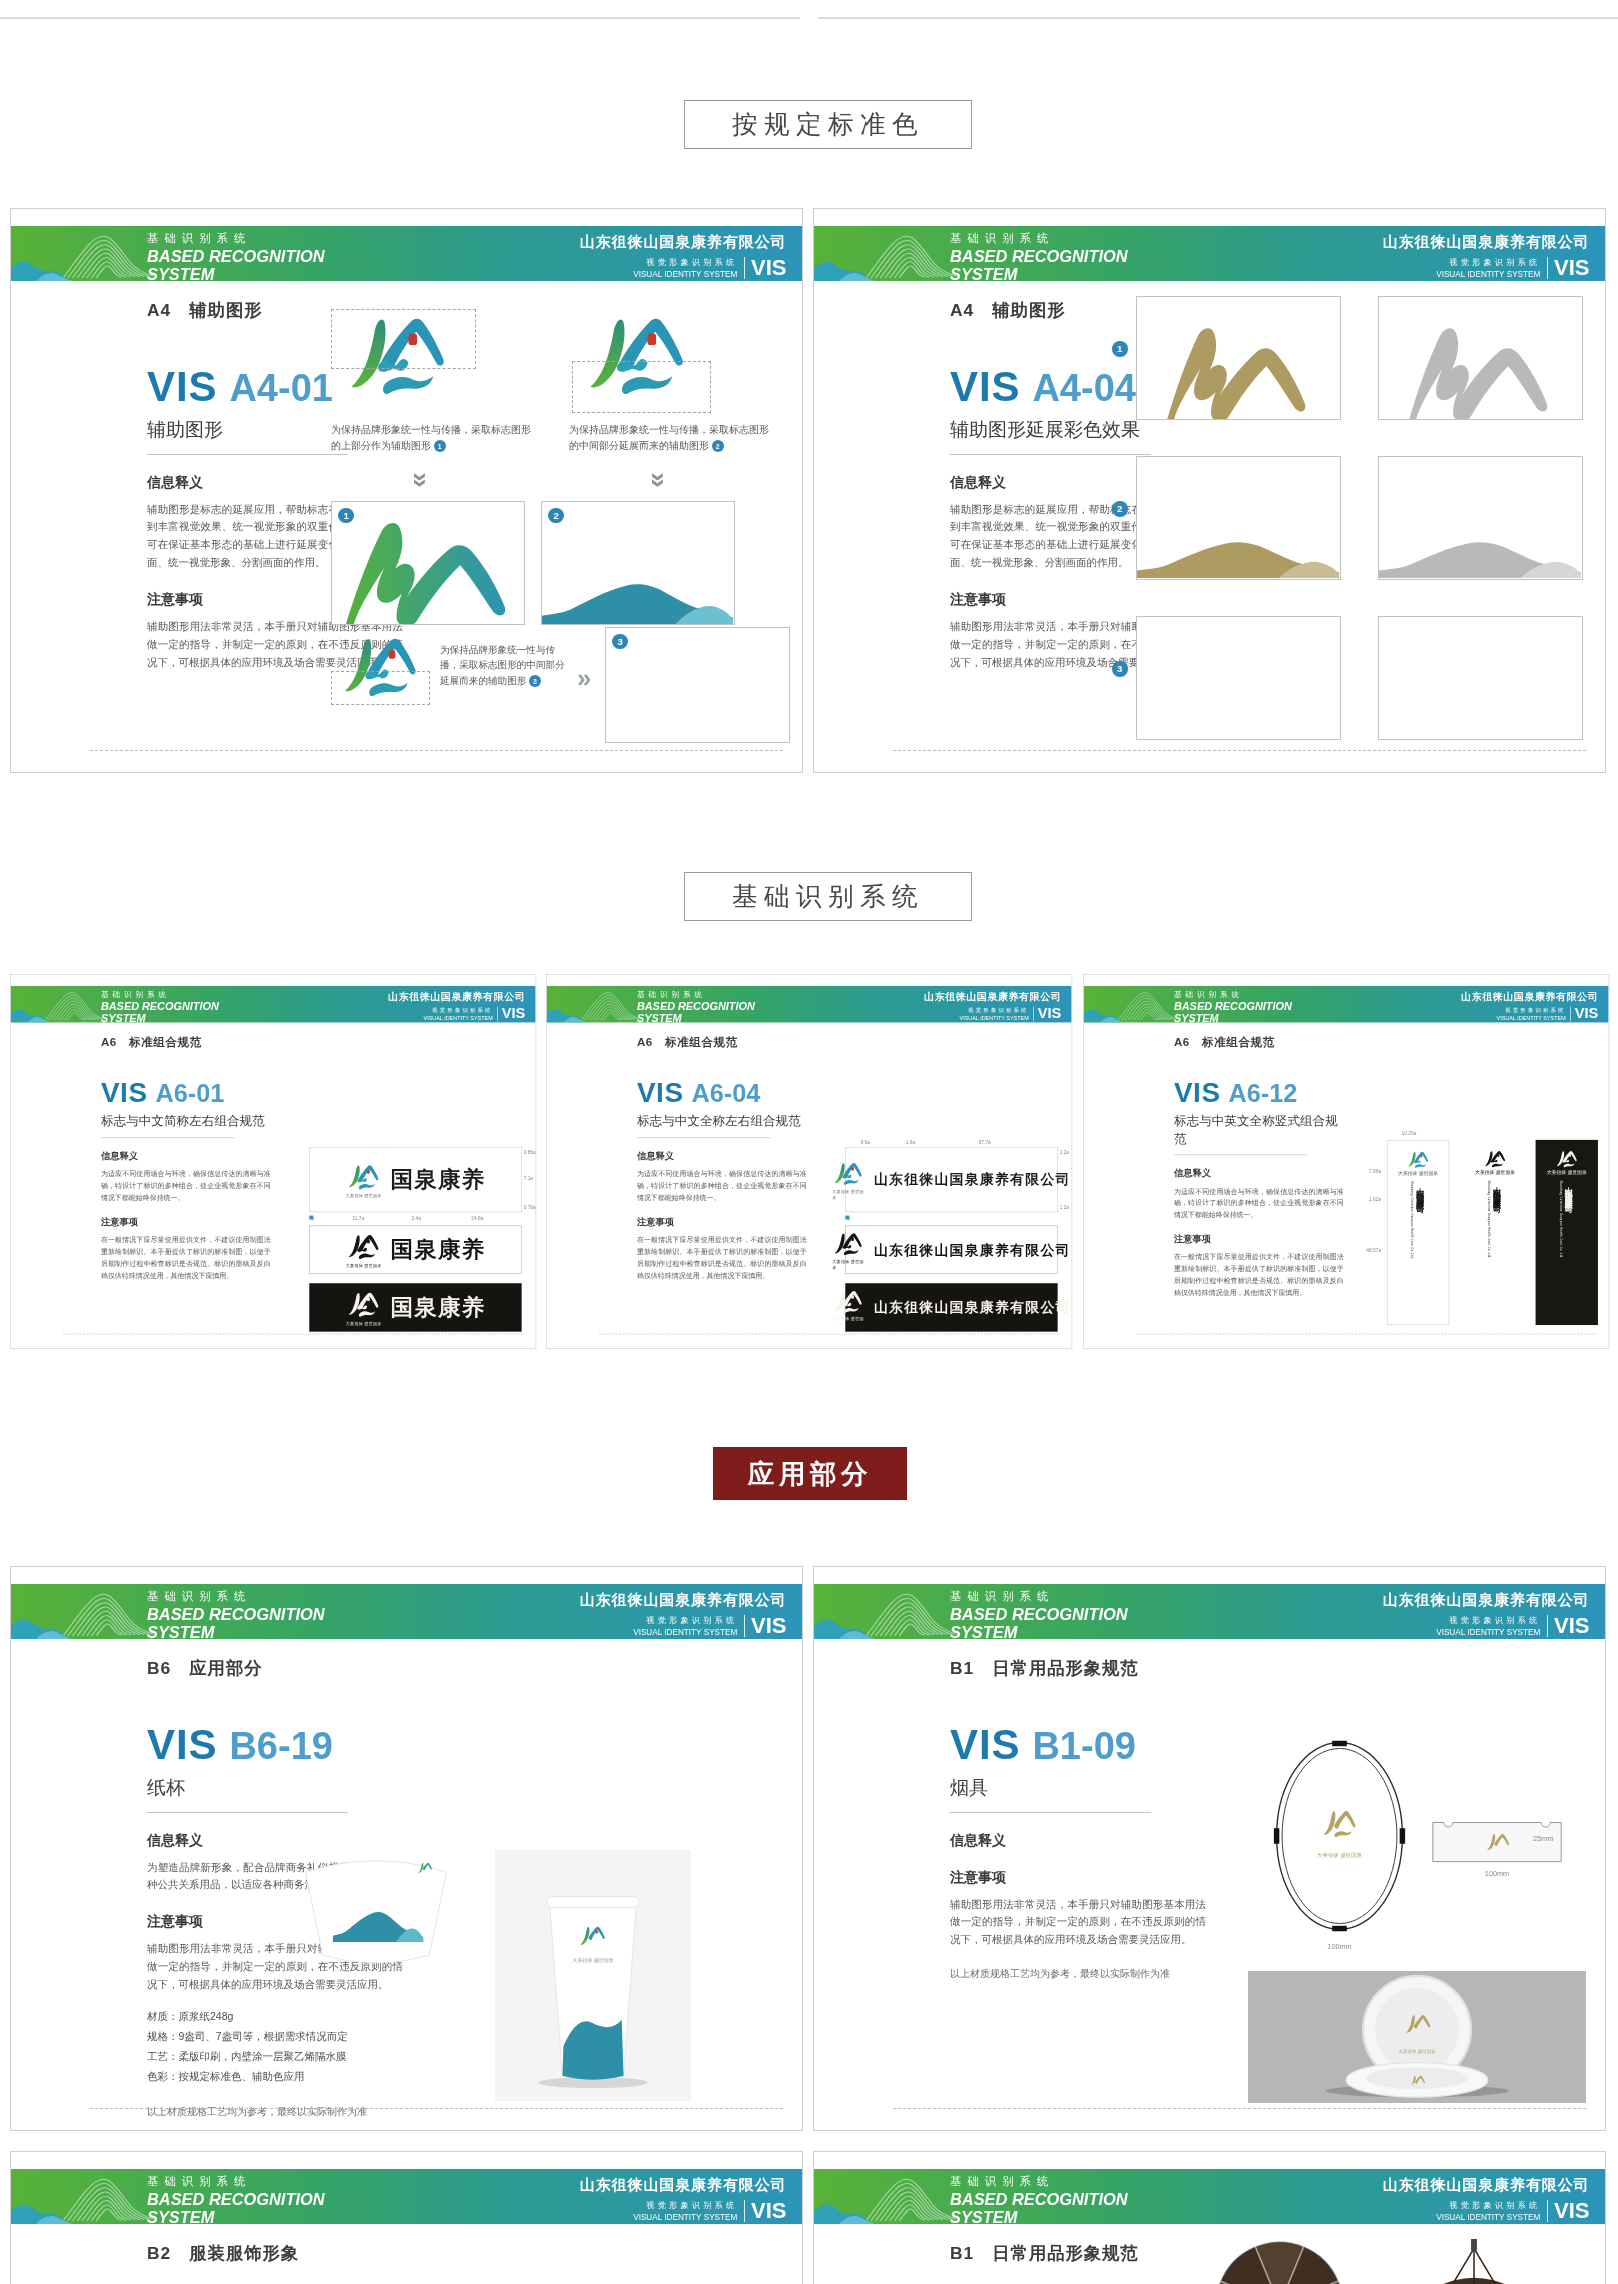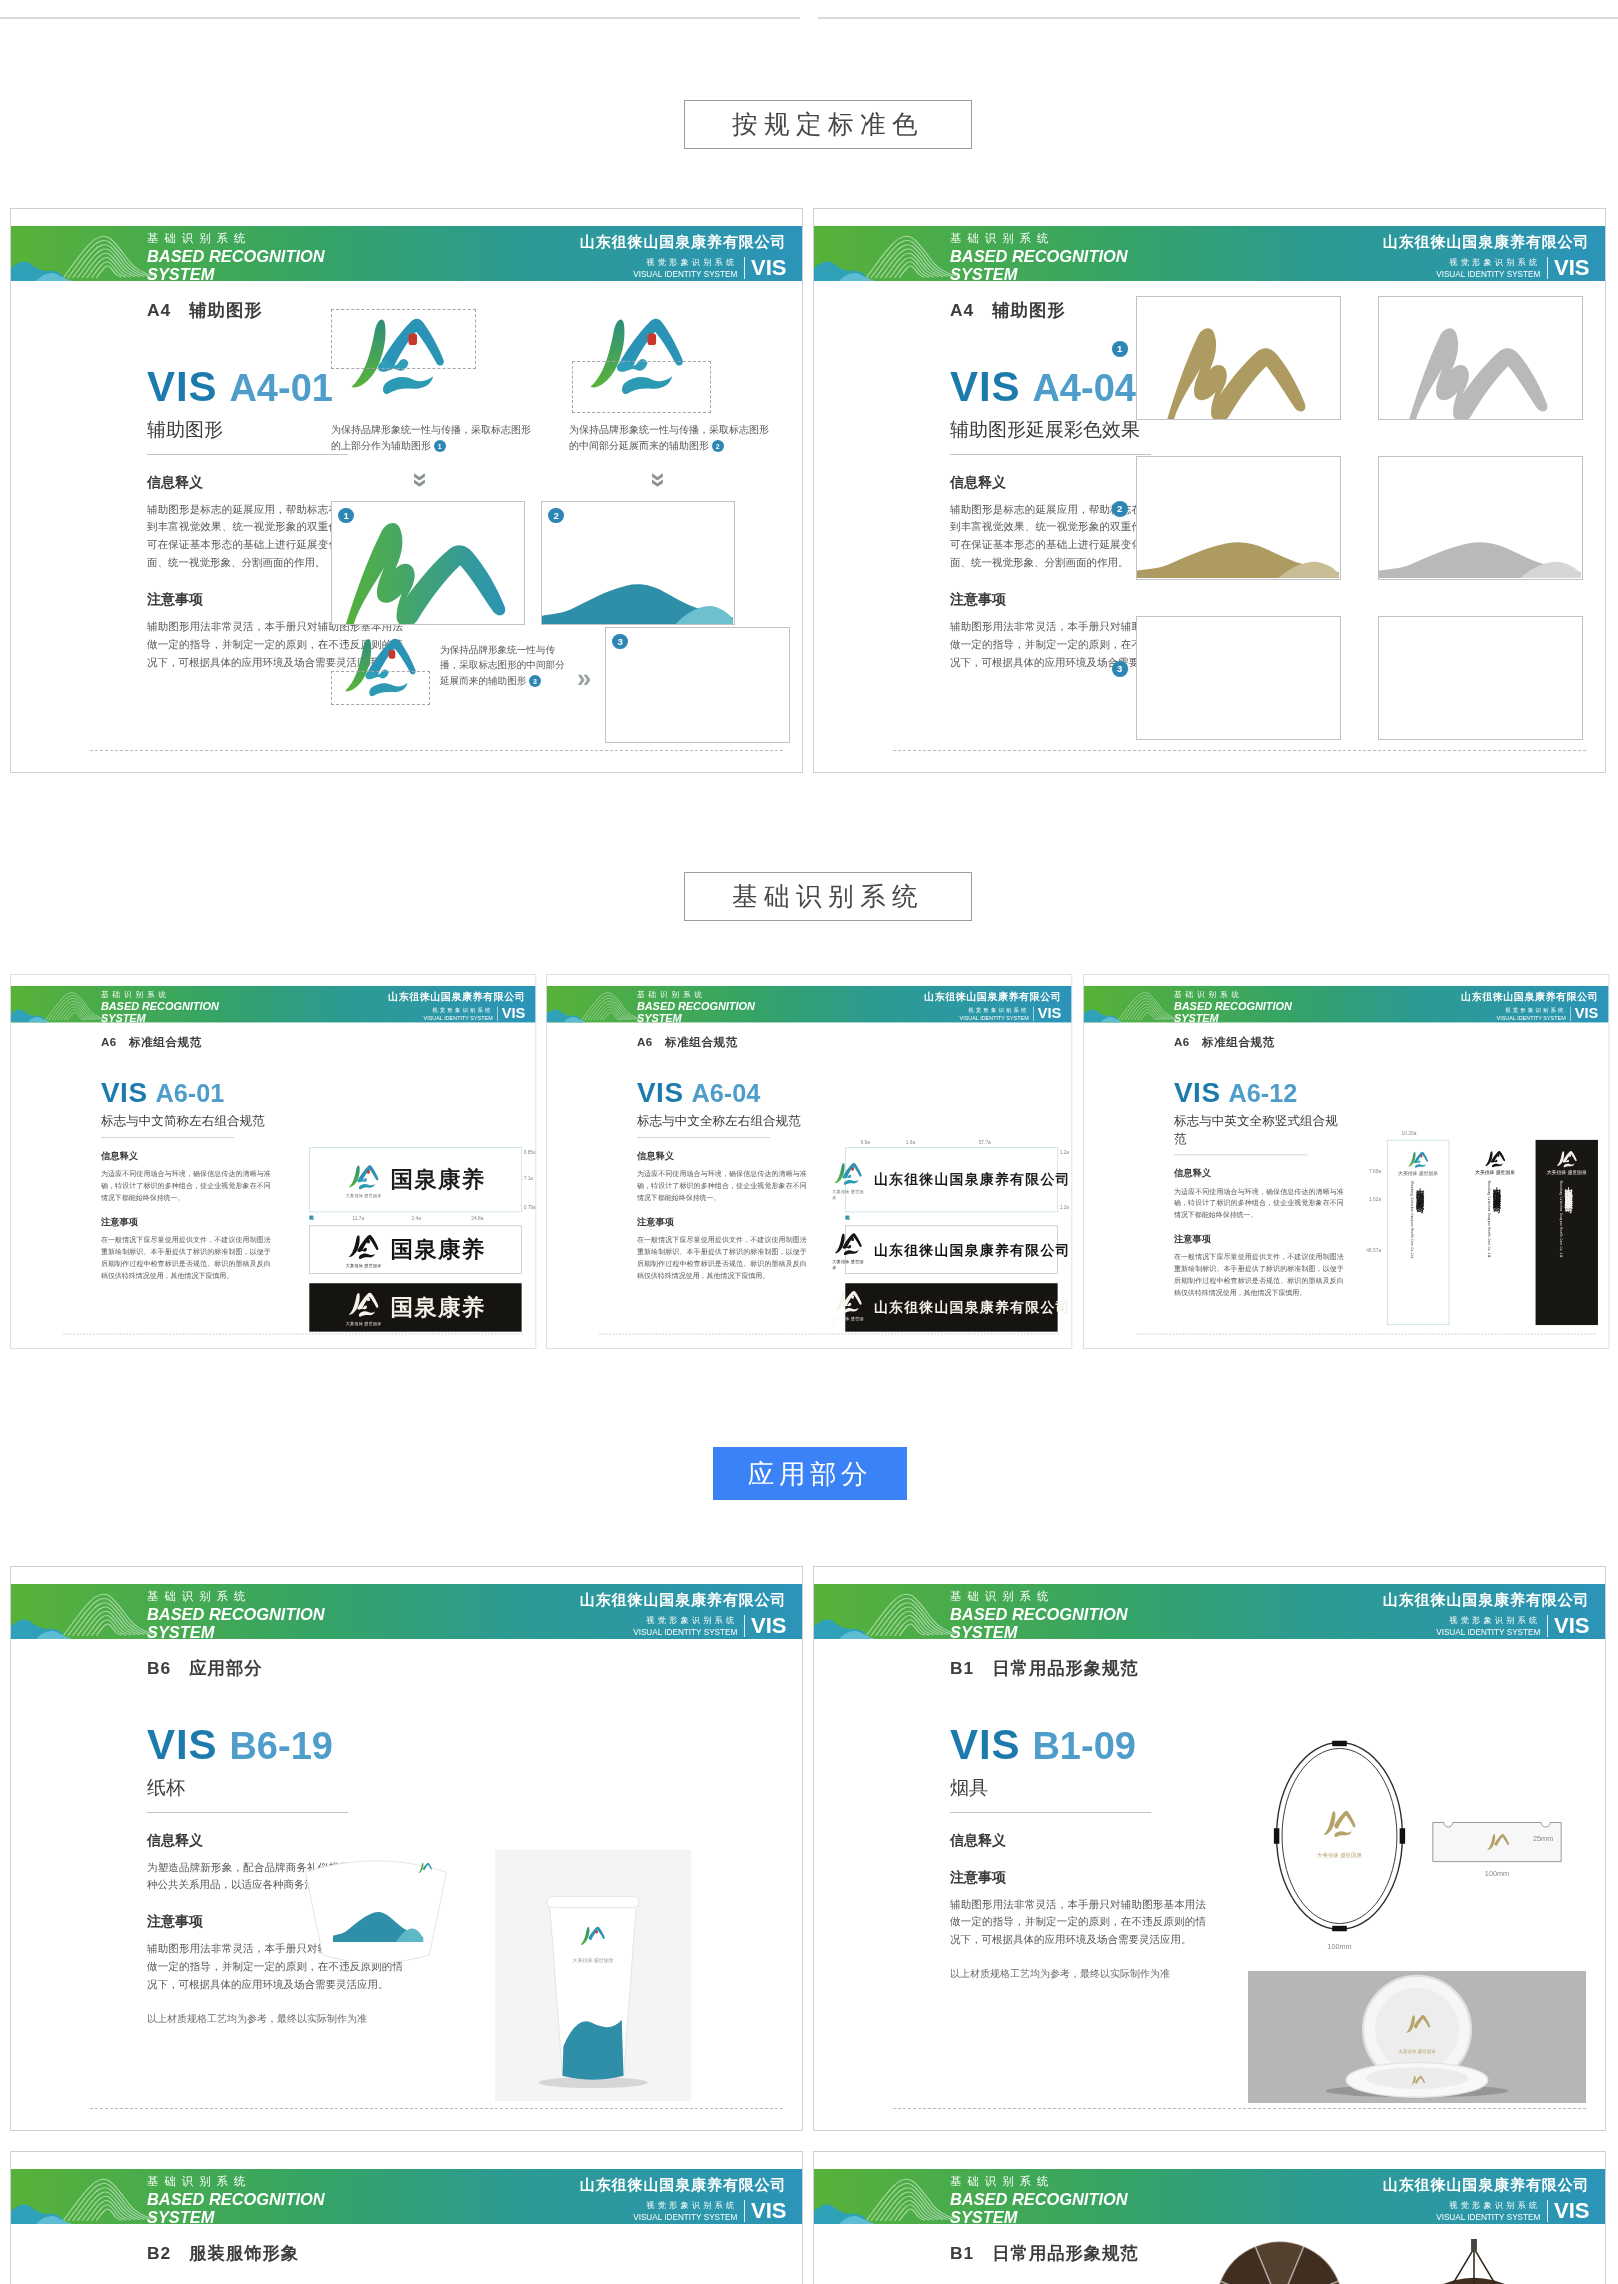--- a/index.html
+++ b/index.html
@@ -1,21 +1,21 @@
 <!DOCTYPE html>
 <html style="font-size:7.3px"><head>
 <meta charset="utf-8">
 <style>
   html,body{margin:0;padding:0;background:#fff}
   .canvas{position:relative;width:1619px;height:3114px;background:#fff;overflow:hidden;
           font-family:"Liberation Sans",sans-serif;color:#444}
   .topline{position:absolute;top:17.4px;height:1.4px;background:#d9d9d9}
   .sec-title{position:absolute;display:flex;align-items:center;justify-content:center;box-sizing:border-box}
   .sec-title.boxed{border:1.4px solid #9c9c9c;background:#fff;color:#474747;font-size:25.6px;letter-spacing:6.4px;font-weight:400}
-  .sec-title.inverse{background:#3b82f6;color:#fff;font-size:26.5px;letter-spacing:4.6px;font-weight:400}
+  .sec-title.inverse{background:#7f1d1d;color:#fff;font-size:26.5px;letter-spacing:4.6px;font-weight:700}
   .slide-mount{position:absolute}
   .sbase{position:relative;width:793px;height:565px;background:#fff;border:0.9px solid #cdd0d2;
          box-sizing:border-box;transform-origin:0 0;overflow:hidden}
   .band{position:absolute;left:0;top:17.4px;width:100%;height:55px;
         background:linear-gradient(90deg,#58b238 0%,#36a464 38%,#2c9b90 62%,#2c94b9 100%)}
   .band-art{position:absolute;left:0;top:0;height:55px;width:192px}
   .band-left{position:absolute;left:136px;top:4.6px;color:#fff}
   .b-cn{font-size:11.4px;letter-spacing:6px;font-weight:500}
   .b-en{margin-top:2.3px;font-size:16.4px;font-weight:700;font-style:italic;line-height:1.05}
   .band-right{position:absolute;right:15.5px;top:6.4px;color:#fff;text-align:right}
@@ -648,20 +648,26 @@
   </div>
   <div class="sec-label">B6　应用部分</div>
   <div class="col">
     <div class="code"><span class="vis">VIS</span><span class="num">B6-19</span></div>
     <div class="subtitle">纸杯</div>
     <hr class="rule">
     <div class="h">信息释义</div>
     <p class="body">为塑造品牌新形象，配合品牌商务礼仪规范，特设计各种公共关系用品，以适应各种商务活动需要。</p>
     <div class="h">注意事项</div>
     <p class="body">辅助图形用法非常灵活，本手册只对辅助图形基本用法做一定的指导，并制定一定的原则，在不违反原则的情况下，可根据具体的应用环境及场合需要灵活应用。</p>
+    <div class="specs">
+            <div>材质：原浆纸248g</div>
+            <div>规格：9盎司、7盎司等，根据需求情况而定</div>
+            <div>工艺：柔版印刷，内壁涂一层聚乙烯隔水膜</div>
+            <div>色彩：按规定标准色、辅助色应用</div>
+          </div>
     <p class="disc">以上材质规格工艺均为参考，最终以实际制作为准</p>
   </div>
   <div class="dashline"></div>
         <div class="content">
  <svg class="abs" style="left:283px;top:274px" width="164" height="151" viewBox="0 0 400 340">
    <path d="M28,62 Q200,6 372,62 L330,264 Q200,302 70,264 Z" fill="#fff" stroke="#dfdfdf" stroke-width="2"></path>
    <g transform="translate(300,34) scale(0.34)">
               <path d="M42,58 C50,44 62,28 72,18 C76,13 82,13 86,19 C94,30 102,45 107,58 C108,62 104,66 100,62 C94,51 86,37 78,28 C70,37 61,51 55,64 C51,72 44,66 42,58 Z" fill="#2b93b5"></path>
               <path d="M10,86 C22,76 29,56 34,30 C36,16 43,11 45,19 C47,31 45,44 41,56 C38,66 32,76 24,82 C19,86 13,88 10,86 Z" fill="#4fae3f"></path>
             </g>

